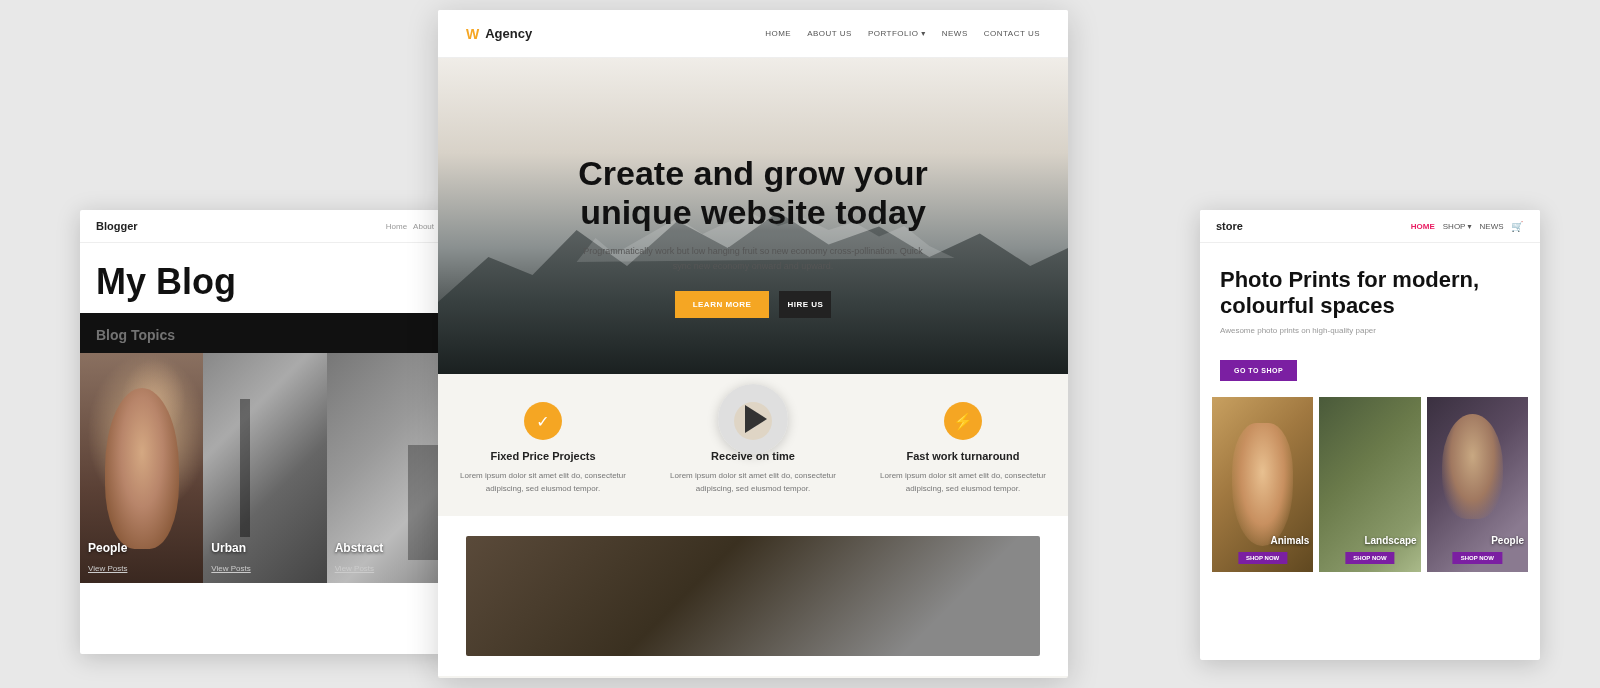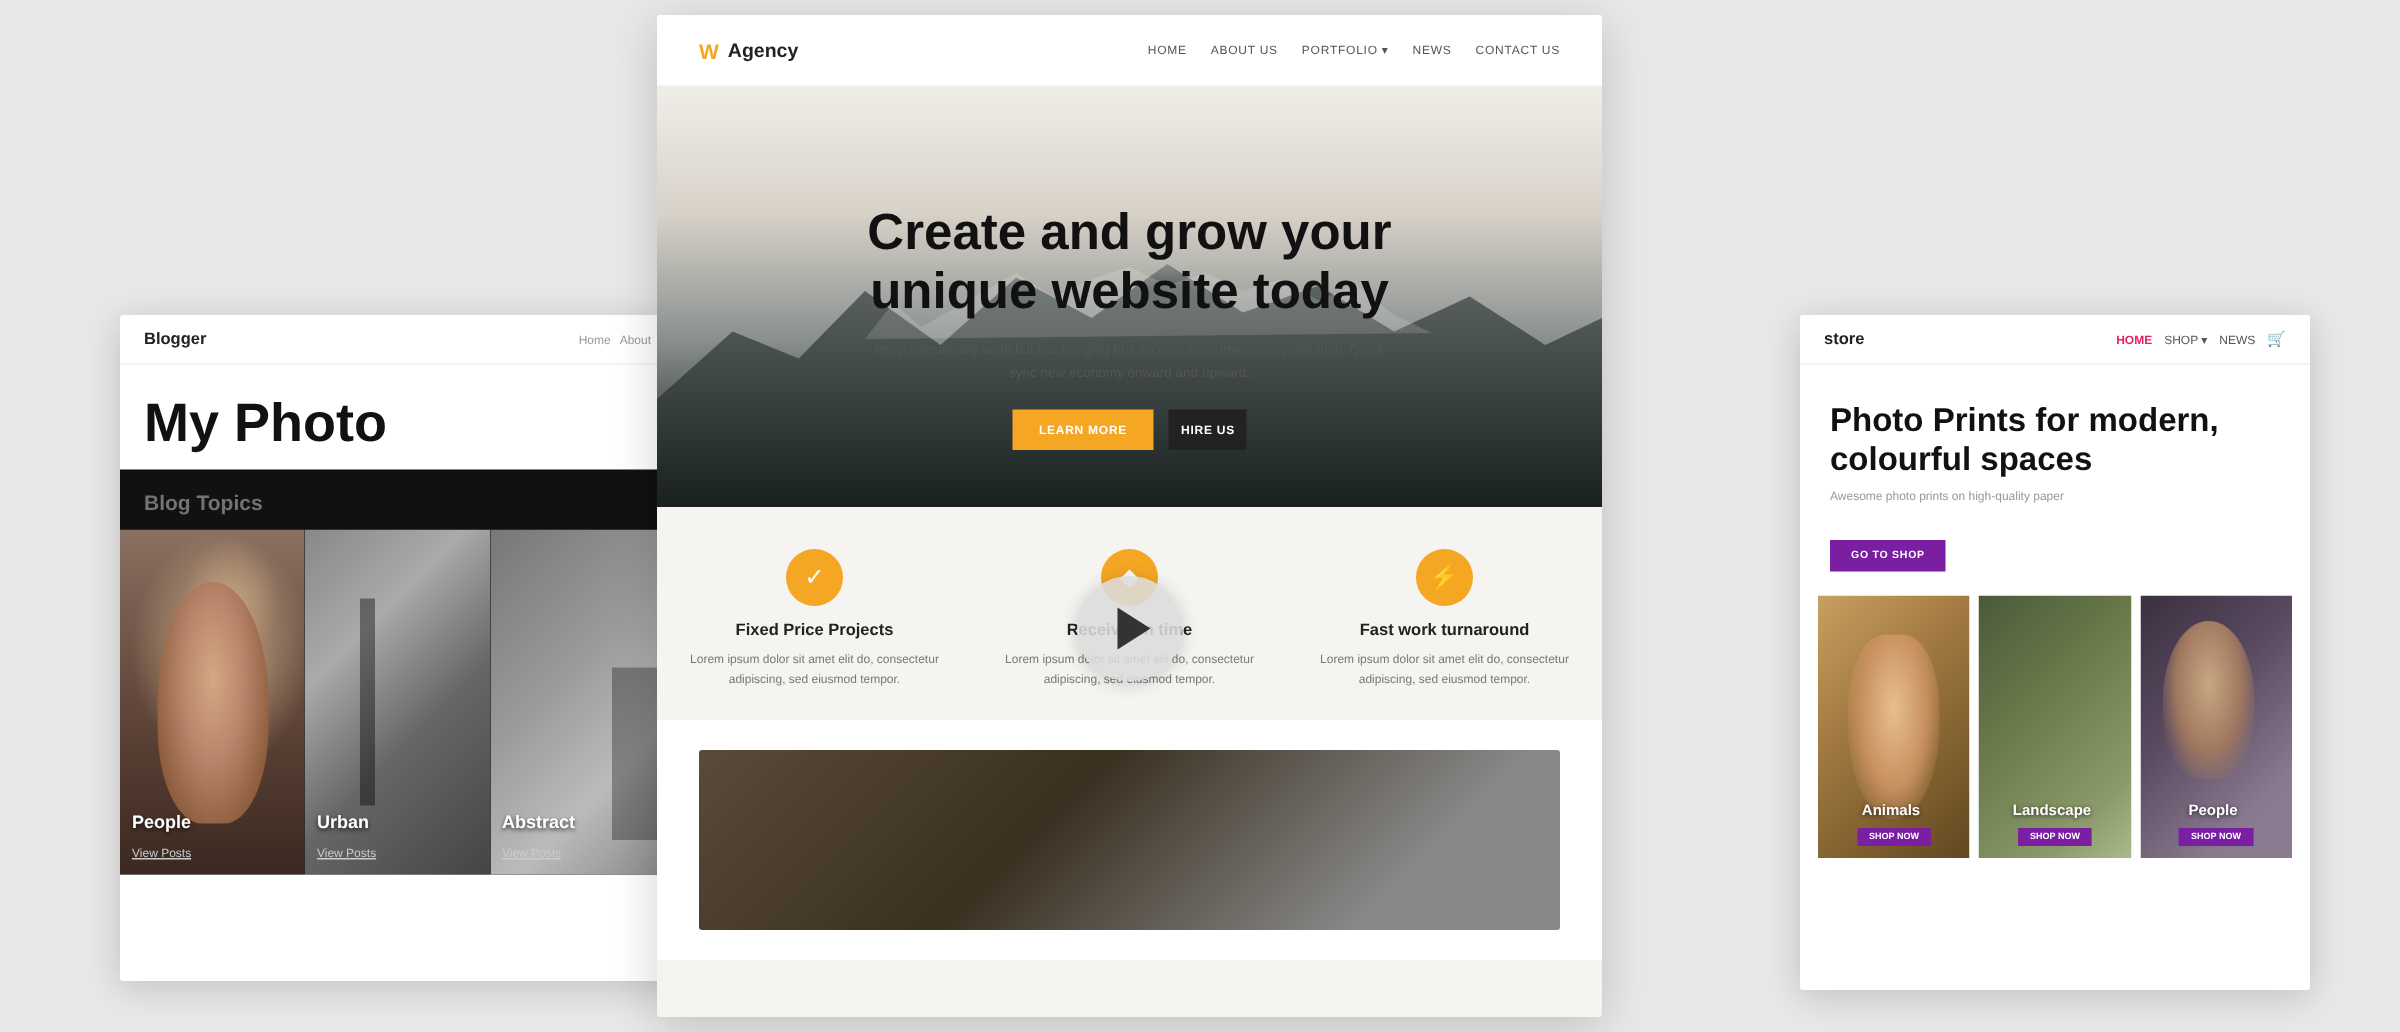--- a/index.html
+++ b/index.html
@@ -177,21 +177,21 @@
       font-size: 8px;
       color: #555;
       text-transform: uppercase;
       letter-spacing: 0.5px;
       align-items: center;
     }
     .agency-nav span { cursor: pointer; }
     .agency-nav .portfolio { display: flex; align-items: center; gap: 2px; }
     .agency-hero {
       background: linear-gradient(180deg, #f0ede8 0%, #d8d2c8 30%, #8a9090 60%, #4a5050 80%, #2a3030 100%);
-      height: 280px;
+      height: 316px;
       position: relative;
       display: flex;
       align-items: center;
       justify-content: center;
       overflow: hidden;
     }
     
     .agency-hero::before {
       content: '';
       position: absolute;
@@ -440,21 +440,21 @@
       width: 60%;
       height: 60%;
       background: radial-gradient(ellipse at 50% 40%, #c8a882 0%, #a07860 50%, transparent 80%);
       border-radius: 50% 50% 40% 40%;
     }
     .store-img-label {
       position: absolute;
       bottom: 26px;
       left: 0;
       right: 4px;
-      text-align: center;
+      text-align: right;
       font-size: 10px;
       font-weight: 800;
       color: #fff;
       text-shadow: 0 1px 3px rgba(0,0,0,0.7);
     }
     .store-img-btn {
       position: absolute;
       bottom: 8px;
       left: 50%;
       transform: translateX(-50%);
@@ -472,21 +472,21 @@
 <body>
 
 <div class="card-blogger">
   <div class="blogger-header">
     <span class="blogger-logo">Blogger</span>
     <div class="blogger-nav">
       <span>Home</span>
       <span>About</span>
     </div>
   </div>
-  <div class="blogger-title">My Photo</div>
+  <div class="blogger-title">My Blog</div>
   <div class="blogger-topics-section">
     <div class="blogger-topics-label">Blog Topics</div>
     <div class="blogger-cards-row">
       <div class="blogger-card-item">
         <div class="people-img"></div>
         <span class="blogger-card-label">People</span>
         <span class="blogger-card-link">View Posts</span>
       </div>
       <div class="blogger-card-item">
         <div class="urban-img"></div>

